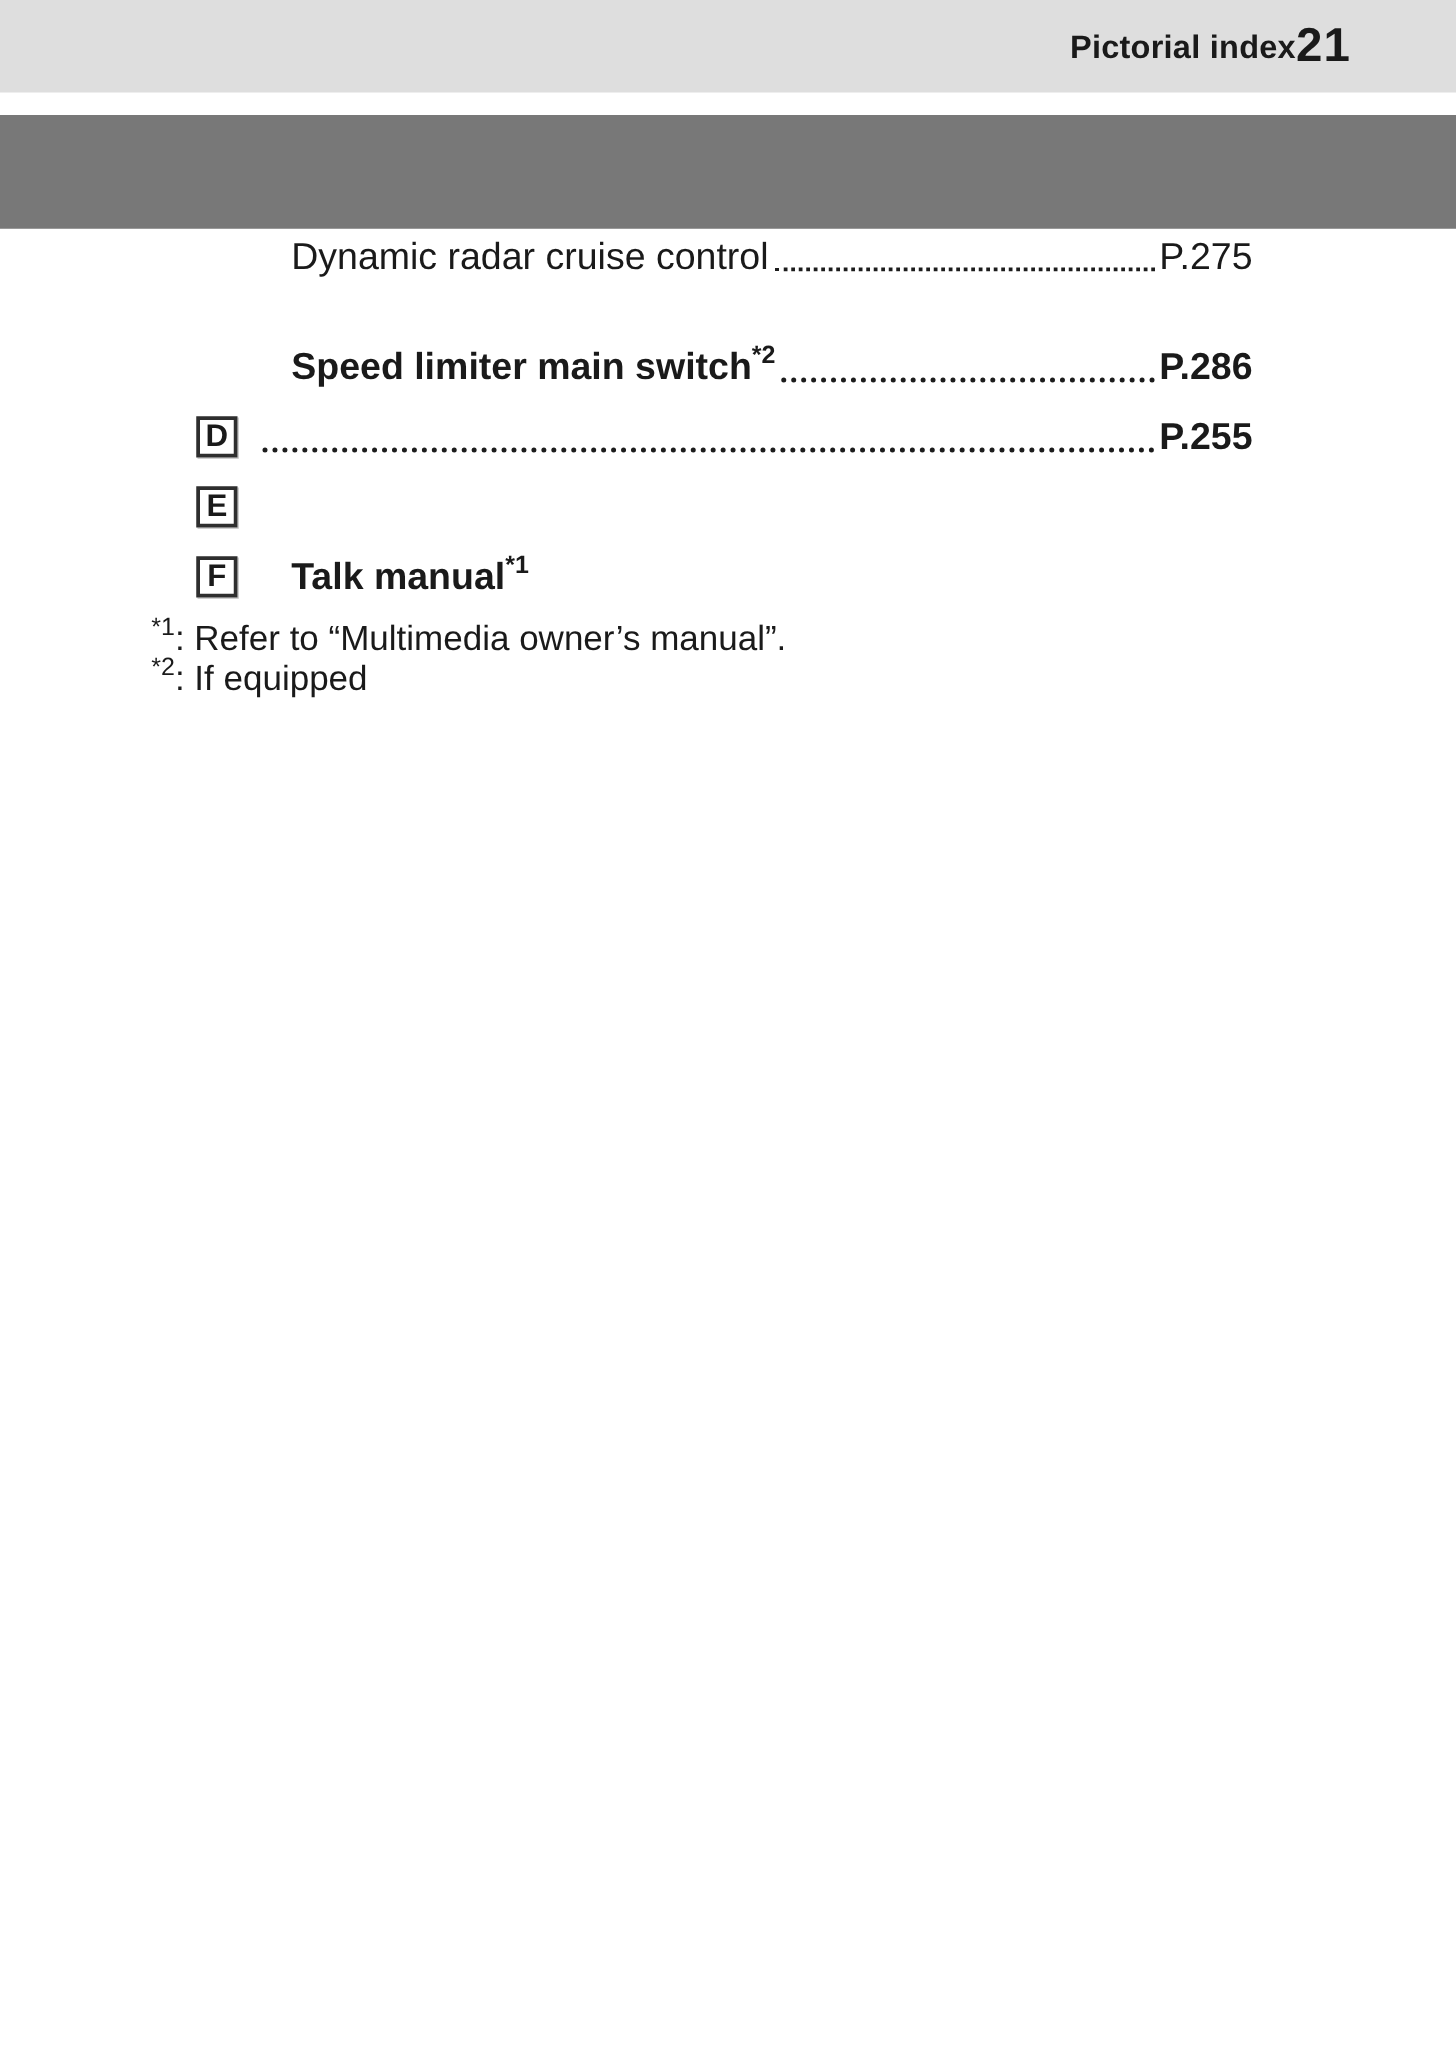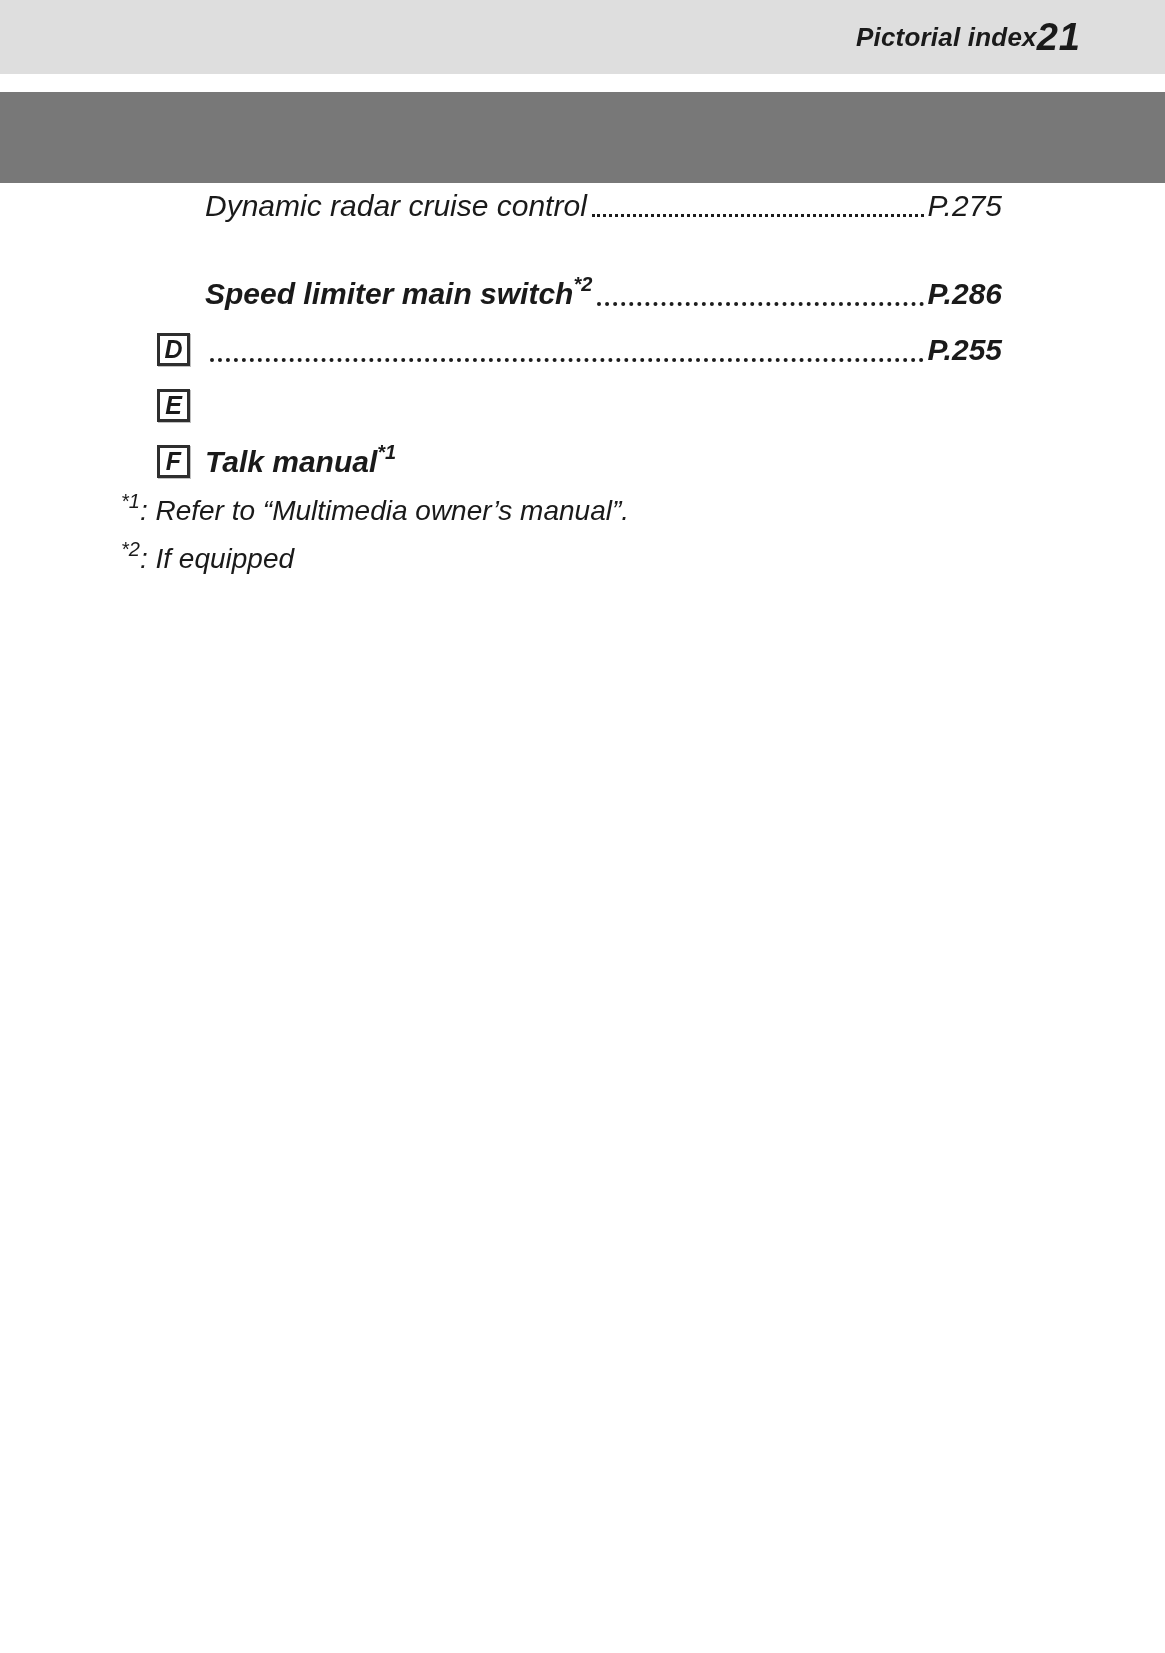--- a/index.html
+++ b/index.html
@@ -8,21 +8,20 @@
     background: #ffffff;
   }
   .page {
     position: relative;
     width: 1165px;
     height: 1653px;
     background: var(--page_bg, #ffffff);
     font-family: "Liberation Sans", "DejaVu Sans", sans-serif;
     color: var(--text, #1a1a1a);
     overflow: hidden;
-    font-style: italic;
   }
 
   
   .header {
     position: absolute;
     top: 0; left: 0;
     width: 100%;
     height: 74px;
     background: var(--header_bg, #dedede);
     display: flex;
@@ -78,21 +77,21 @@
     box-shadow: 1px 1px 0 #c0c0c0;
     background: #ffffff;
     display: flex;
     align-items: center;
     justify-content: center;
     font-size: 25px;
     font-weight: bold;
     line-height: 27px;
     margin-bottom: 4px;
   }
-  .label { flex: 0 0 auto; }
+  .label { flex: 0 0 auto; margin-left: 28px; }
   .label sup {
     font-size: 20px;
     line-height: 0;
     vertical-align: 13px;
   }
   .leader {
     flex: 1 1 auto;
     border-bottom: 3px dotted #1c1c1c;
     margin: 0 3px 9px 5px;
     min-width: 20px;
@@ -159,17 +158,17 @@
   <div class="row bold" style="top:442px">
     <span class="marker-slot">
         <span class="marker-box">F</span>
       </span>
     <span class="label"><span>Talk manual</span><sup>*1</sup></span>
   </div>
 
   <div class="footnote" style="top:492px">
     <sup>*1</sup><span>: Refer to “Multimedia owner’s manual”.</span>
   </div>
-  <div class="footnote" style="top:540px">
+  <div class="footnote" style="top:524px">
     <sup>*2</sup><span>: If equipped</span>
   </div>
 
 </div>
 
 </body></html>

